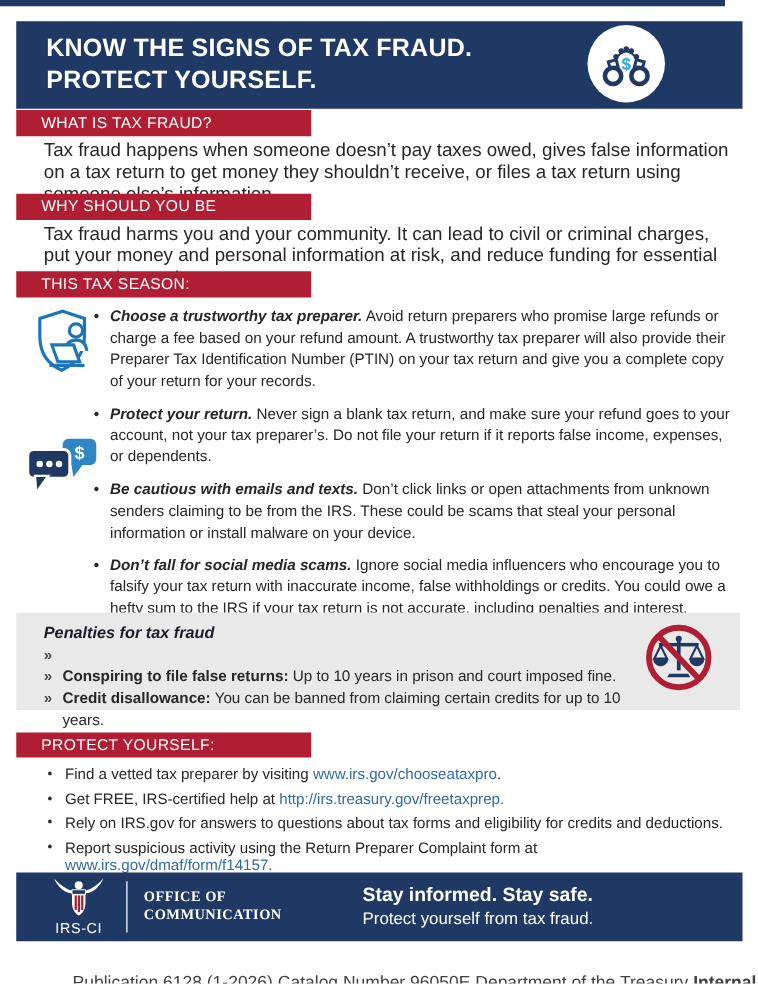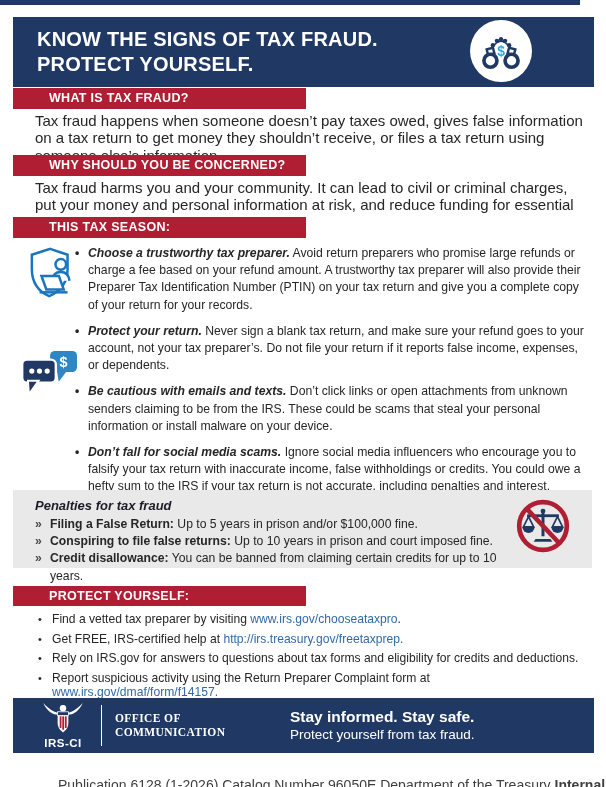--- a/index.html
+++ b/index.html
@@ -10,22 +10,22 @@
   .top-strip{position:absolute;left:0;top:0;width:580px;height:5px;background:#1f3864;}
 
   
   .masthead{position:absolute;left:13px;top:17px;width:581px;height:70px;background:#1f3864;}
   .masthead-titles{position:absolute;left:24px;top:10px;}
   .masthead-title{color:#fff;font-weight:bold;font-size:20px;line-height:25px;letter-spacing:.2px;}
   .badge{position:absolute;left:457px;top:3px;width:62px;height:62px;background:#fff;border-radius:50%;
          display:flex;align-items:center;justify-content:center;}
 
   
-  .banner{position:absolute;left:13px;width:293px;height:21px;background:#b01e33;color:#fff;
-          font-weight:bold;font-size:12.5px;line-height:21px;padding-left:36px;box-sizing:border-box;
+  .banner{position:absolute;left:13px;width:236px;height:21px;background:#b01e33;color:#fff;
+          font-weight:normal;font-size:12.5px;line-height:21px;padding-left:20px;box-sizing:border-box;
           letter-spacing:.3px;}
   .banner.b1{top:88px;}
   .banner.b2{top:155px;}
   .banner.b3{top:217px;}
   .banner.b4{top:586px;height:20px;line-height:20px;}
 
   
   .bodytext{position:absolute;left:35px;width:557px;font-size:15px;line-height:17.4px;margin:0;}
   .p1{top:112px;}
   .p2{top:179px;}
@@ -50,21 +50,21 @@
   
   .protect-list{position:absolute;left:38px;top:612px;width:556px;}
   .p-bullet{display:flex;font-size:12.1px;line-height:14px;margin-bottom:5.5px;}
   .p-bullet .dot{width:14px;flex:none;font-size:11px;}
   a.link{color:#3069a8;cursor:pointer;}
 
   
   .footer{position:absolute;left:13px;top:698px;width:581px;height:55px;background:#1f3864;color:#fff;}
   .logo-block{position:absolute;left:24px;top:4px;width:52px;text-align:center;}
   .logo-block svg{display:block;margin:0 auto;}
-  .logo-text{font-size:11.5px;font-weight:bold;letter-spacing:.5px;margin-top:1px;}
+  .logo-text{font-size:11.5px;font-weight:normal;letter-spacing:.5px;margin-top:1px;}
   .footer-divider{position:absolute;left:88px;top:7px;width:1px;height:41px;background:#fff;}
   .office{position:absolute;left:102px;top:13px;font-family:"Liberation Serif","DejaVu Serif",serif;
           font-weight:bold;font-size:11.5px;line-height:14px;letter-spacing:.4px;}
   .tagline{position:absolute;left:277px;top:9px;}
   .tagline-bold{font-size:15.5px;font-weight:bold;line-height:19px;}
   .tagline-sub{font-size:13.5px;line-height:18px;}
 
   
   .publine{position:absolute;left:58px;top:763px;font-size:14px;color:#3f3f3f;}
   .social{position:absolute;left:490px;top:757px;display:flex;gap:15px;}
@@ -160,22 +160,20 @@
       <span class="dot">•</span>
       <p style="margin:0"><span class="lead">Report suspicious activity.</span>
       <span>If you think someone is trying to scam you during tax season contact law enforcement and the IRS.</span></p>
     </div>
   </div>
 
   <div class="penalties">
     <p class="pen-title">Penalties for tax fraud</p>
     <div class="pen-item">
       <span class="chev">»</span>
-      <p style="margin:0"><b>Filing a False Return:</b>
-      <span>Up to 5 years in prison and/or $100,000 fine.</span></p>
     </div>
     <div class="pen-item">
       <span class="chev">»</span>
       <p style="margin:0"><b>Conspiring to file false returns:</b>
       <span>Up to 10 years in prison and court imposed fine.</span></p>
     </div>
     <div class="pen-item">
       <span class="chev">»</span>
       <p style="margin:0"><b>Credit disallowance:</b>
       <span>You can be banned from claiming certain credits for up to 10 years.</span></p>

